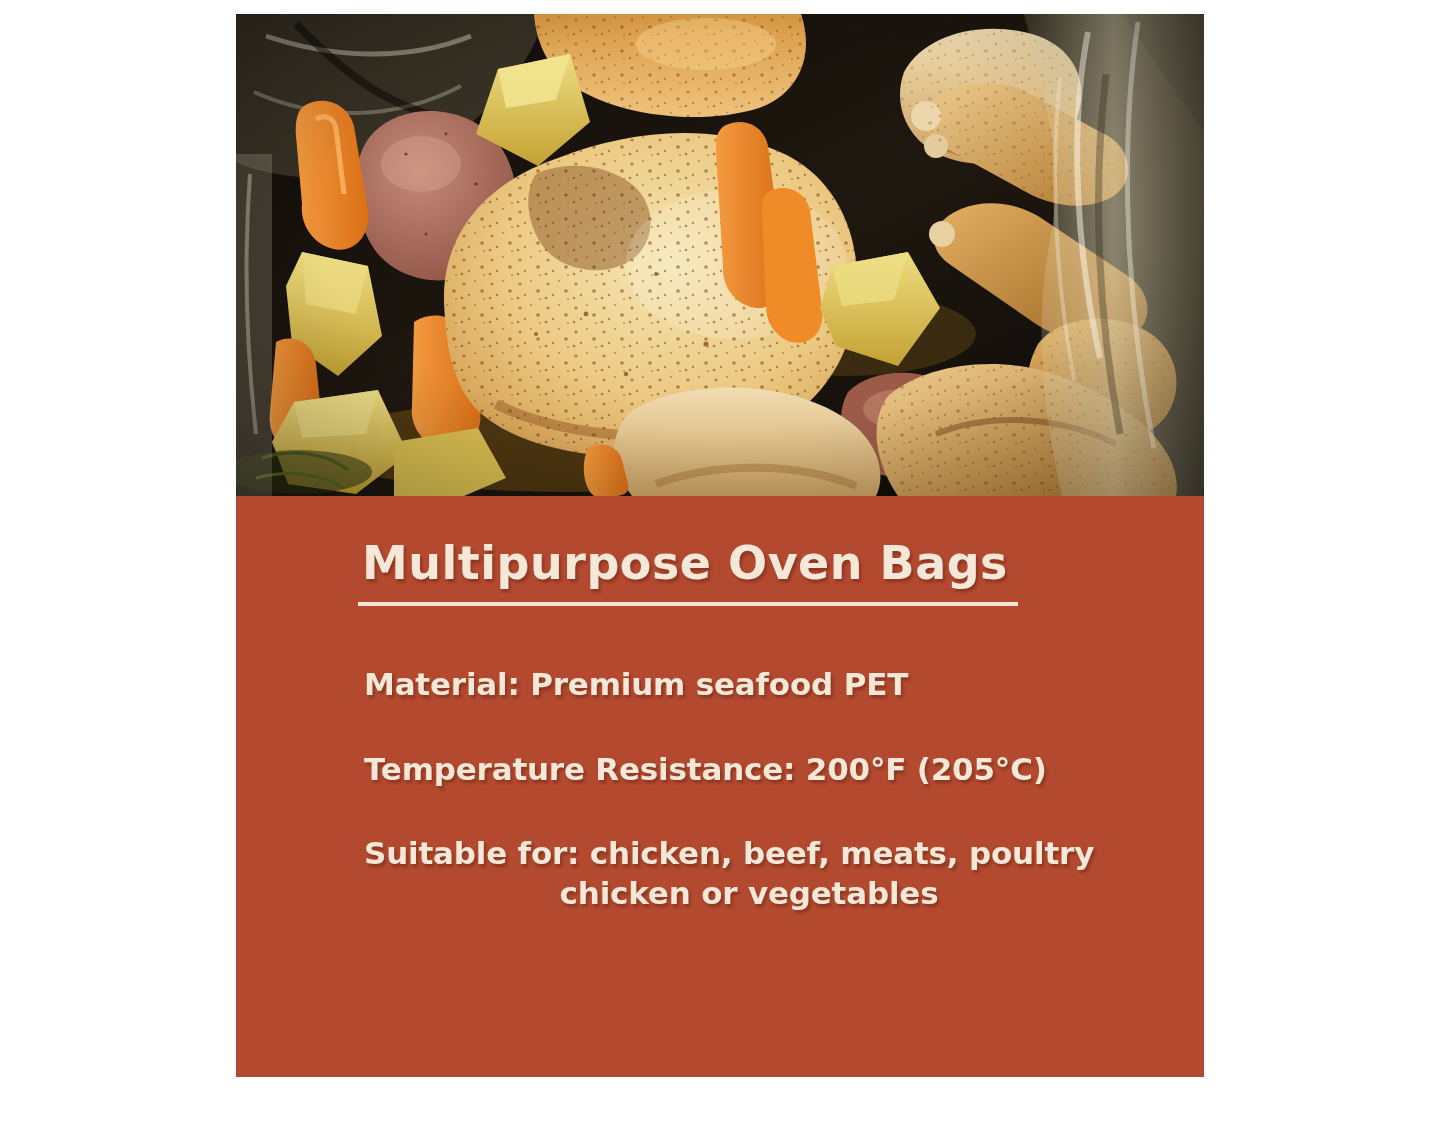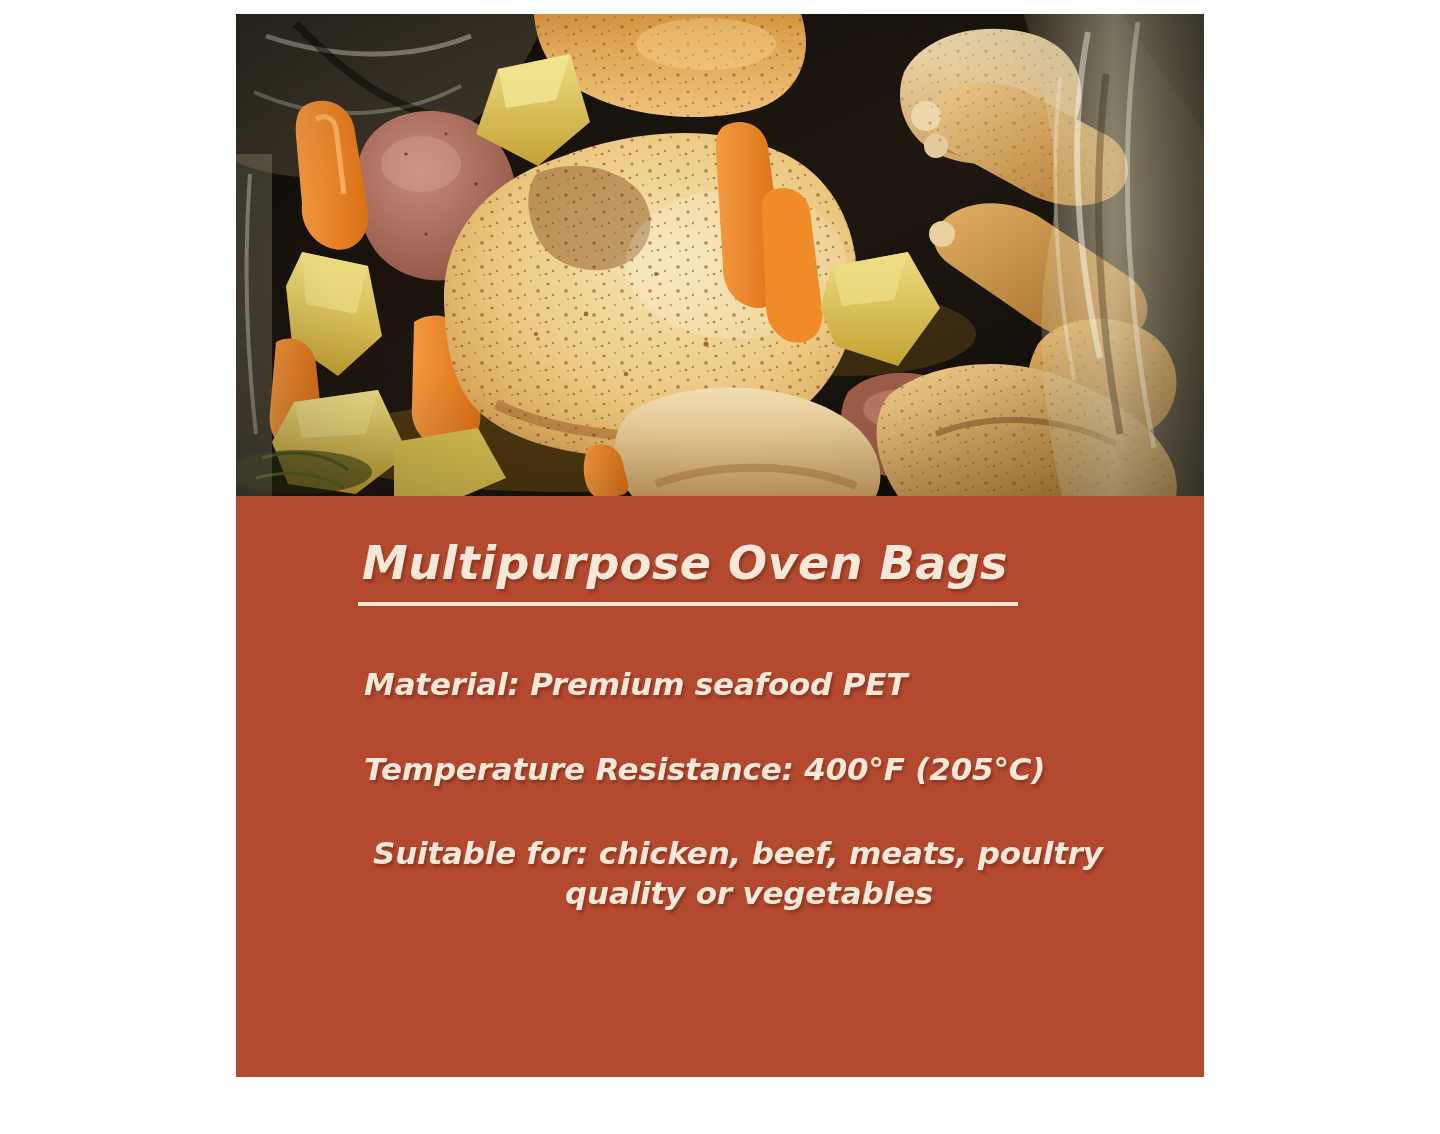--- a/index.html
+++ b/index.html
@@ -2,41 +2,41 @@
 <html><head>
 <meta charset="utf-8">
 <style>
   html, body { margin: 0; padding: 0; }
   body {
     width: 1440px; height: 1134px;
     background: #ffffff; overflow: hidden;
     font-family: "DejaVu Sans", sans-serif;
   }
   .page { position: relative; width: 1440px; height: 1134px; background: #ffffff; }
-  .card { position: absolute; left: 236px; top: 14px; width: 968px; height: 1063px; margin: 0; display: block; font-style: italic; }
+  .card { position: absolute; left: 236px; top: 14px; width: 968px; height: 1063px; margin: 0; display: block; }
   .photo { width: 968px; height: 482px; background: #120d08; overflow: hidden; }
   .photo svg { display: block; width: 100%; height: 100%; }
   .panel {
     box-sizing: border-box; width: 968px; height: 581px;
     background: #b3492f; color: #f5e8d8;
     padding: 40px 70px 0 128px;
   }
   .title-wrap { margin: 0 0 58px 0; }
   h1.title {
     display: inline-block; margin: 0 0 0 -6px; padding: 0 10px 12px 4px;
     font-size: 46px; line-height: 1.18; font-weight: bold; letter-spacing: .5px;
     border-bottom: 4px solid #f3e4d4;
     text-shadow: 2px 3px 3px rgba(70,20,10,.35);
   }
   .feature {
     margin: 0 0 44px 0; font-size: 31px; line-height: 1.3; font-weight: bold;
     letter-spacing: -.2px; text-shadow: 2px 3px 3px rgba(70,20,10,.35);
   }
   .feature.suitable { margin-bottom: 36px; }
-  .feature .line { display: block; margin-left: 9px; }
+  .feature .line { display: block; }
   .feature .line-centered { display: block; text-align: center; }
 </style>
 </head>
 <body>
 
 <div class="page">
   <figure class="card">
 
     <div class="photo" role="img" aria-label="Roasted seasoned chicken pieces with yellow potato chunks, red potatoes and baby carrots cooking inside a transparent oven bag">
       <svg viewBox="0 0 968 482" preserveAspectRatio="none" aria-hidden="true">
@@ -242,21 +242,21 @@
 
         <rect x="0" y="0" width="968" height="482" fill="url(#vigG)"></rect>
       </svg>
     </div>
 
     <figcaption class="panel">
       <div class="title-wrap">
         <h1 class="title">Multipurpose Oven Bags</h1>
       </div>
       <p class="feature">Material: Premium seafood PET</p>
-      <p class="feature">Temperature Resistance: 400°F (205°C)</p>
+      <p class="feature">Temperature Resistance: 200°F (205°C)</p>
       <p class="feature suitable">
         <span class="line">Suitable for: chicken, beef, meats, poultry</span>
-        <span class="line-centered">quality or vegetables</span>
+        <span class="line-centered">chicken or vegetables</span>
       </p>
     </figcaption>
 
   </figure>
 </div>
 
 </body></html>

